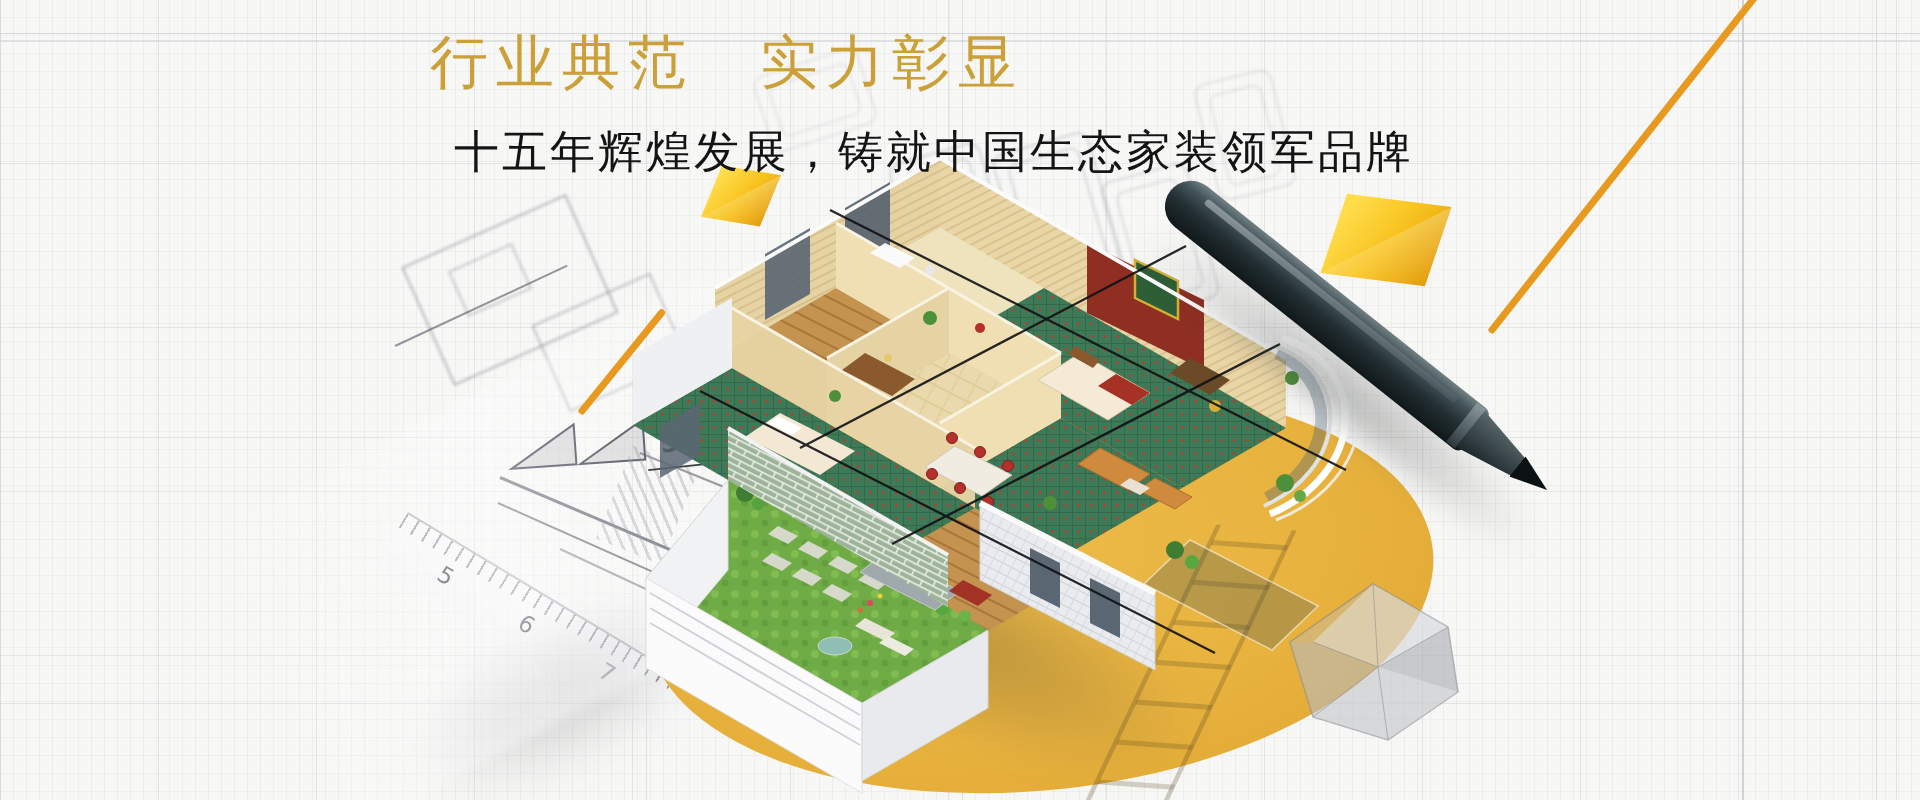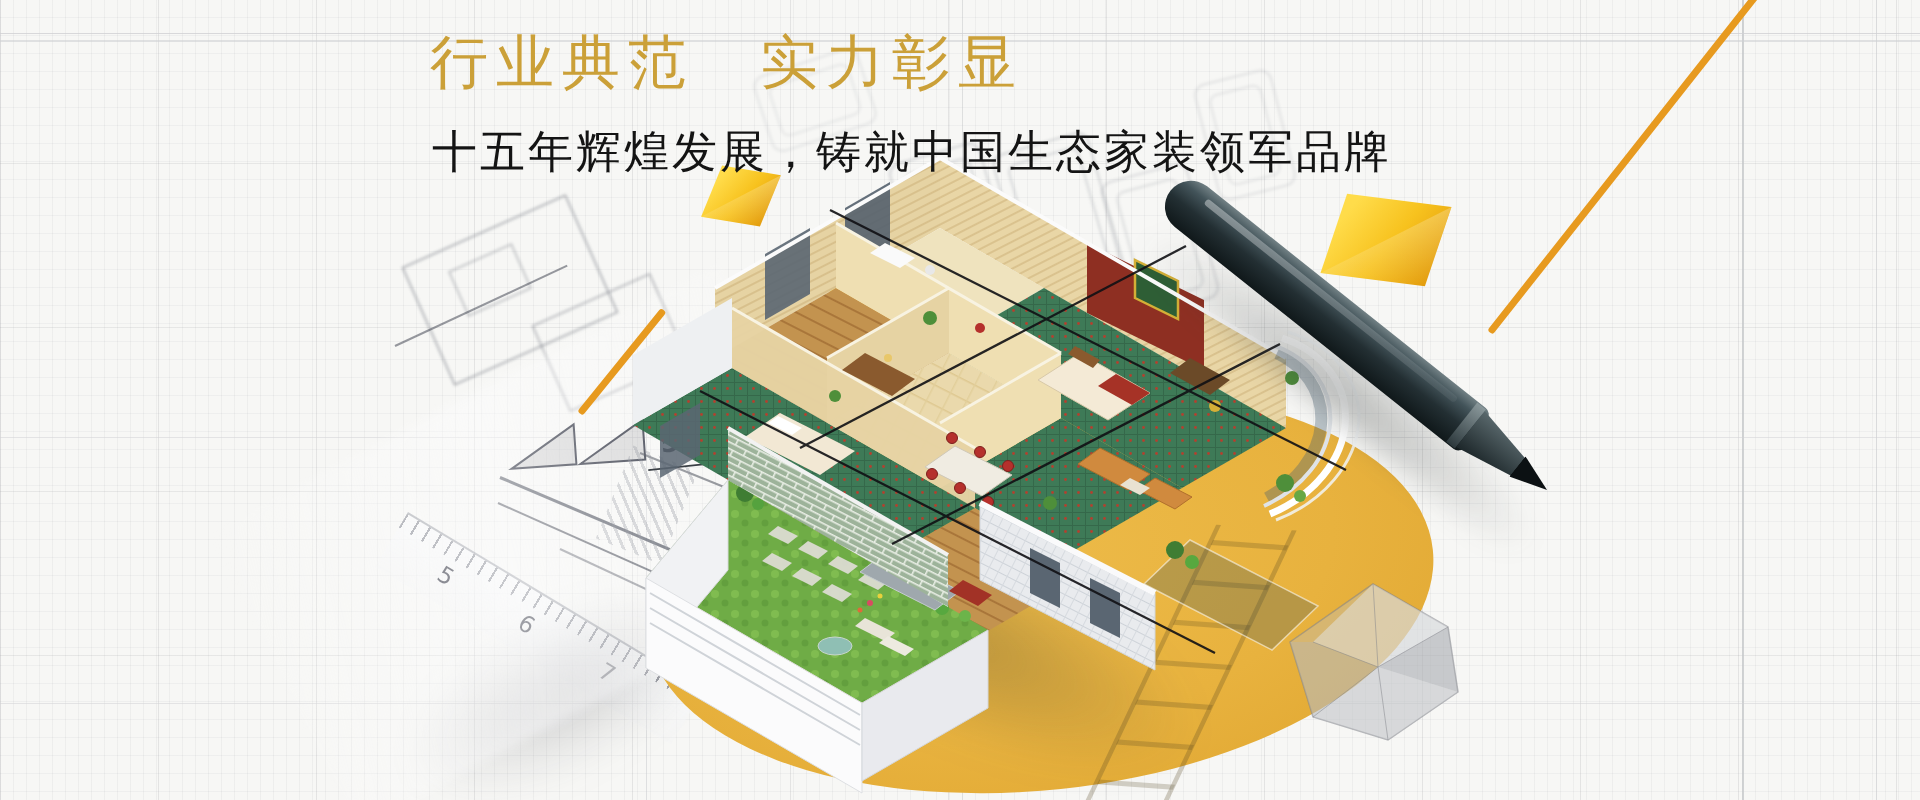--- a/index.html
+++ b/index.html
@@ -66,21 +66,21 @@
   #pen .body::before{content:"";position:absolute;left:34px;top:9px;width:320px;height:7px;border-radius:4px;
      background:linear-gradient(90deg, rgba(255,255,255,.38), rgba(255,255,255,.06));}
   #pen .ring{position:absolute;left:372px;top:5px;width:11px;height:50px;
      background:linear-gradient(180deg,#8A989B,#2C383C);}
   #pen .grip{position:absolute;left:383px;top:7px;width:62px;height:46px;
      background:linear-gradient(180deg,#59686C,#1C2629);clip-path:polygon(0 0,100% 26%,100% 74%,0 100%);}
   #pen .tip{position:absolute;left:443px;top:17px;width:38px;height:26px;background:#0C1113;
      clip-path:polygon(0 0,100% 50%,0 100%);}
   
   #title{left:430px;top:24px;font-size:58px;font-weight:400;letter-spacing:8px;color:var(--gold);white-space:nowrap;}
-  #subtitle{left:432px;top:122px;font-size:45px;font-weight:500;letter-spacing:3px;color:var(--ink);white-space:nowrap;}
+  #subtitle{left:454px;top:122px;font-size:45px;font-weight:500;letter-spacing:3px;color:var(--ink);white-space:nowrap;}
 </style>
 </head>
 <body>
 
 <div id="stage">
 
   <div class="vline" style="left:1742px;width:2px;opacity:.8;"></div>
   <div class="vline" style="left:1876px;width:1px;opacity:.6;"></div>
   <div class="vline" style="left:646px;width:1px;opacity:.5;"></div>
   <div class="vline" style="left:962px;width:1px;opacity:.4;"></div>

